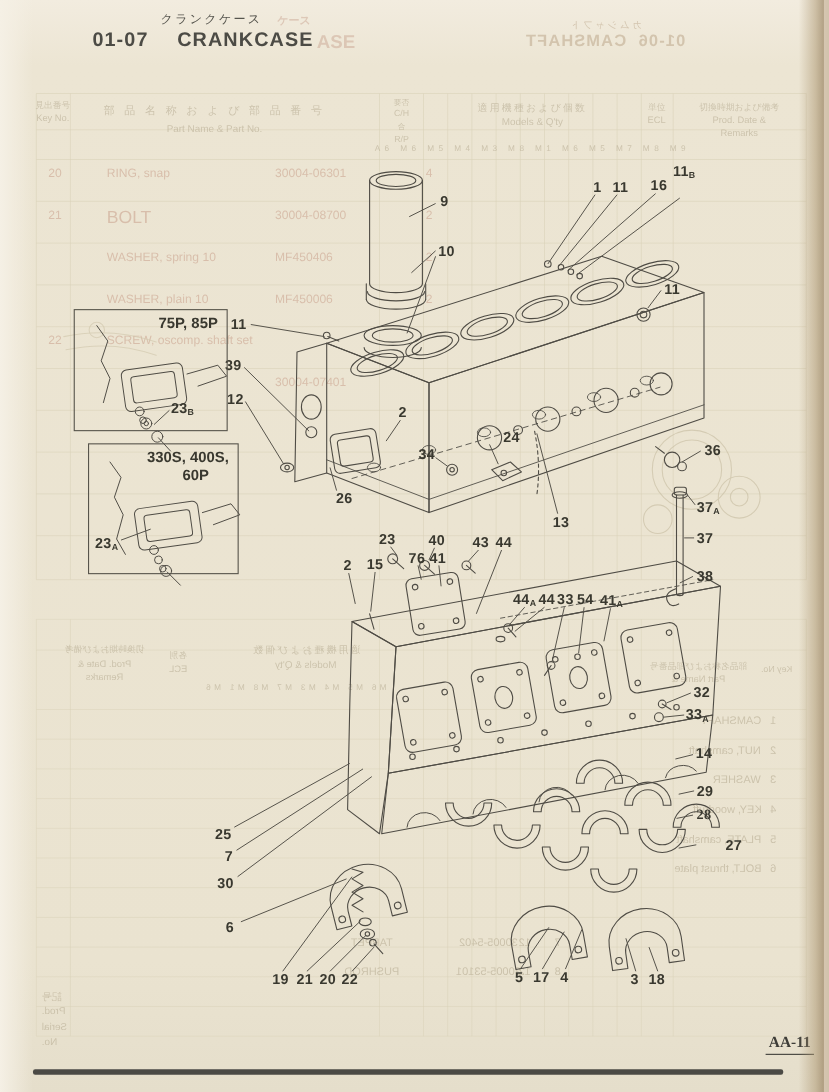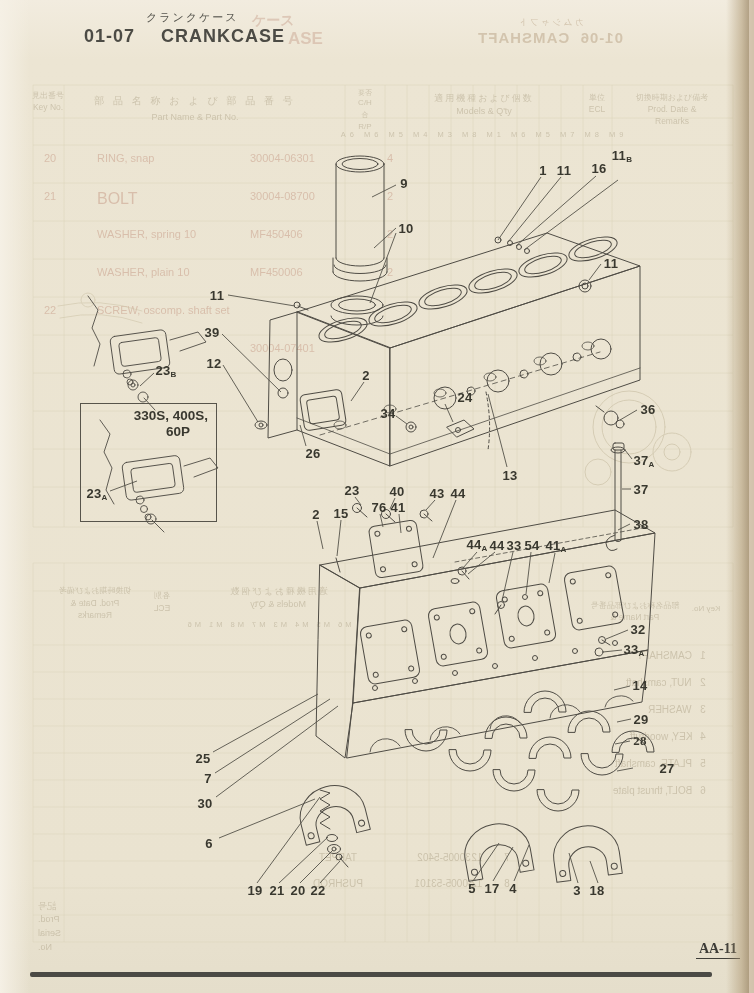--- a/index.html
+++ b/index.html
@@ -180,21 +180,21 @@
   <div class="hdr">
     <div class="jp">クランクケース</div>
     <div class="row">
       <span class="sec">01-07</span><span>CRANKCASE</span>
     </div>
   </div>
   <div class="ghost-h">
     <div class="jp">カムシャフト</div>
     <div class="en"><span>01-06</span>&nbsp;&nbsp;<span>CAMSHAFT</span></div>
   </div>
-  <div class="ghost-echo" style="left:252px;top:12px;font-size:14px;font-family:Liberation Serif, serif;">ケース</div>
+  <div class="ghost-echo" style="left:252px;top:12px;font-size:10px;font-family:Liberation Serif, serif;">ケース</div>
   <div class="ghost-echo" style="left:288px;top:29px;font-size:17px;">ASE</div>
 
   <svg class="layer" id="diagram-svg" viewBox="0 0 754 993" fill="none" stroke="#4f4c45" stroke-width="1" stroke-linecap="round" stroke-linejoin="round">
 
     <g stroke="#c9bfa4" opacity="0.65">
       <circle cx="629" cy="427" r="36"></circle>
         <circle cx="629" cy="427" r="27"></circle>
       <circle cx="672" cy="452" r="19"></circle>
         <circle cx="672" cy="452" r="8"></circle>
       <circle cx="598" cy="472" r="13"></circle>
@@ -534,20 +534,23 @@
       <div class="callout" style="left: 277px; top: 890px;">21</div>
       <div class="callout" style="left: 298px; top: 890px;">20</div>
       <div class="callout" style="left: 318px; top: 890px;">22</div>
       <div class="callout" style="left: 472px; top: 888px;">5</div>
       <div class="callout" style="left: 492px; top: 888px;">17</div>
       <div class="callout" style="left: 513px; top: 888px;">4</div>
       <div class="callout" style="left: 577px; top: 890px;">3</div>
       <div class="callout" style="left: 597px; top: 890px;">18</div>
     </div>
 
+  <div class="inset" style="left:67px;top:281px;width:138px;height:109px;">
+    <div class="lbl" style="right:8px;top:4px;">75P, 85P</div>
+  </div>
   <div class="inset" style="left:80px;top:403px;width:135px;height:117px;">
     <div class="lbl" style="right:8px;top:4px;">330S, 400S,</div>
     <div class="lbl" style="right:26px;top:20px;">60P</div>
   </div>
 
   <div class="pageno">AA-11</div>
   <div class="rule"></div>
 
   <div class="right-edge"></div>
   <div class="right-edge-hl"></div>

